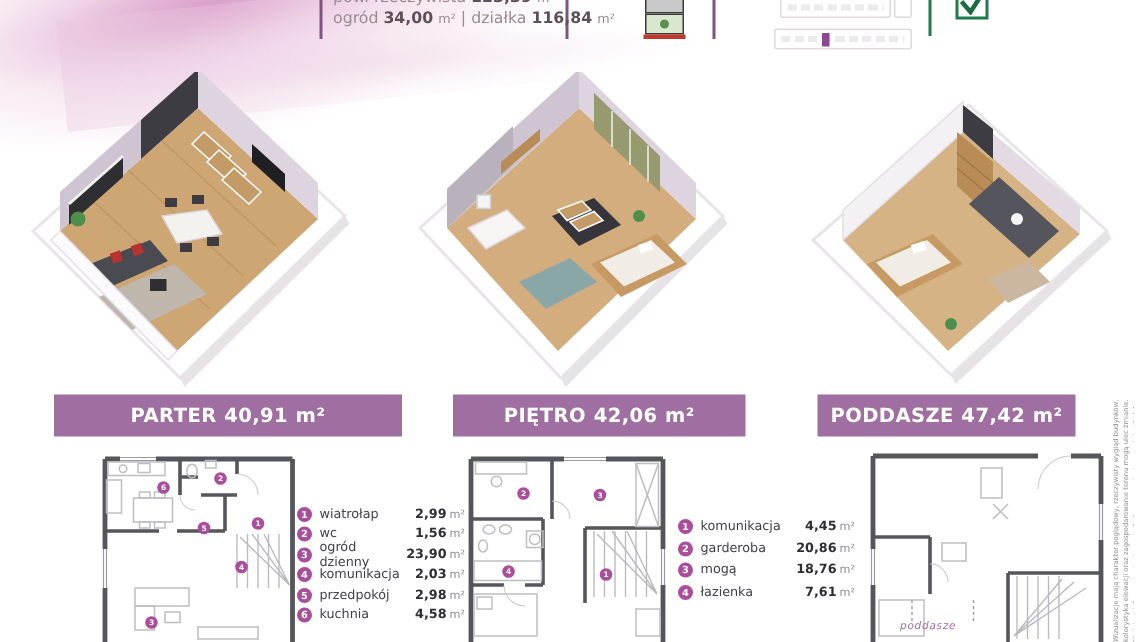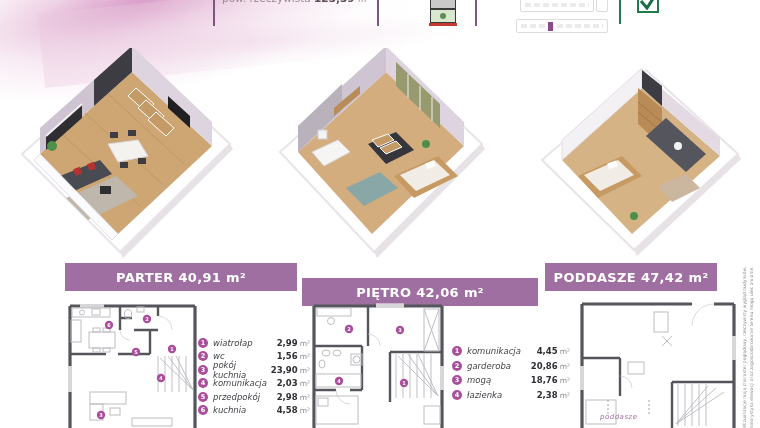--- a/index.html
+++ b/index.html
@@ -42,21 +42,21 @@
   .banner{position:absolute;height:28px;background:#a06fa2;color:#fff;display:flex;
           align-items:center;justify-content:center;gap:5px;font-weight:bold;
           font-size:13px;letter-spacing:.3px;}
 
   
   .legend{position:absolute;}
   .lrow{display:flex;align-items:center;gap:5px;height:13.5px;}
   .legend2 .lrow{height:14.5px;}
   .lnum{flex:0 0 10px;width:10px;height:10px;border-radius:50%;background:#aa4d9b;color:#fff;
         font-size:6.5px;font-weight:bold;display:flex;align-items:center;justify-content:center;}
-  .lname{font-size:8.5px;color:#3f3f45;font-style:italic;}
+  .lname{font-size:8.5px;color:#3f3f45;}
   .lright{margin-left:auto;font-size:8.5px;font-weight:bold;color:#2e2e33;white-space:nowrap;}
   .lunit{font-weight:normal;color:#8d8d93;font-size:7.5px;margin-left:2px;}
 
   .render,.plan{position:absolute;}
 
   .vdisc{position:absolute;left:742px;top:252px;height:176px;width:14px;
          writing-mode:vertical-rl;transform:rotate(180deg);font-size:4.5px;line-height:1.5;
          color:#8f8f95;overflow:hidden;}
 </style>
 </head>
@@ -70,20 +70,29 @@
   <div class="wave w4"></div>
 
   <div class="hsep" style="left:213px"></div>
   <div class="hsep" style="left:377px"></div>
   <div class="hsep" style="left:475px"></div>
   <div class="hsep green" style="left:619px"></div>
 
   <div class="htext" style="top:-8px">
     <span>pow. rzeczywista</span>
     <b>123,39</b>
+    <span class="hunit">m²</span>
+  </div>
+  <div class="htext" style="top:6px">
+    <span>ogród</span>
+    <b>34,00</b>
+    <span class="hunit">m²</span>
+    <span>|</span>
+    <span>działka</span>
+    <b>116,84</b>
     <span class="hunit">m²</span>
   </div>
 
   <div class="bldg">
     <div class="fl f-top"></div>
     <div class="fl f-sel">
         <div class="dot"></div>
       </div>
     <div class="base"></div>
   </div>
@@ -181,26 +190,26 @@
     </g>
     <polygon points="128,52 168,88 148,106 108,70" fill="#55555e"></polygon>
     <circle cx="140" cy="80" r="4" fill="#f4f4f4"></circle>
     <polygon points="40,110 84,90 104,110 60,132" fill="#c69a62"></polygon>
     <polygon points="46,109 80,94 96,109 62,125" fill="#f1ede6"></polygon>
     <rect x="70" y="96" width="9" height="6" fill="#ffffff" transform="rotate(-18 74 99)"></rect>
     <polygon points="120,120 148,108 162,122 134,136" fill="#cbb6a0"></polygon>
     <circle cx="96" cy="150" r="4" fill="#4f8f4c"></circle>
   </svg>
 
-  <div class="banner" style="left:65px;top:263px;width:232px">
+  <div class="banner" style="left:36px;top:263px;width:232px">
     <span>PARTER</span>
     <span>40,91</span>
     <span>m²</span>
   </div>
-  <div class="banner" style="left:302px;top:278px;width:236px">
+  <div class="banner" style="left:302px;top:263px;width:195px">
     <span>PIĘTRO</span>
     <span>42,06</span>
     <span>m²</span>
   </div>
   <div class="banner" style="left:545px;top:263px;width:172px">
     <span>PODDASZE</span>
     <span>47,42</span>
     <span>m²</span>
   </div>
 
@@ -276,21 +285,21 @@
         <span class="lname">wiatrołap</span>
         <span class="lright"><span>2,99</span><span class="lunit">m²</span></span>
       </div>
     <div class="lrow">
         <span class="lnum">2</span>
         <span class="lname">wc</span>
         <span class="lright"><span>1,56</span><span class="lunit">m²</span></span>
       </div>
     <div class="lrow">
         <span class="lnum">3</span>
-        <span class="lname">pokój kuchnia</span>
+        <span class="lname">ogród dzienny</span>
         <span class="lright"><span>23,90</span><span class="lunit">m²</span></span>
       </div>
     <div class="lrow">
         <span class="lnum">4</span>
         <span class="lname">komunikacja</span>
         <span class="lright"><span>2,03</span><span class="lunit">m²</span></span>
       </div>
     <div class="lrow">
         <span class="lnum">5</span>
         <span class="lname">przedpokój</span>
@@ -371,21 +380,21 @@
         <span class="lright"><span>20,86</span><span class="lunit">m²</span></span>
       </div>
     <div class="lrow">
         <span class="lnum">3</span>
         <span class="lname">mogą</span>
         <span class="lright"><span>18,76</span><span class="lunit">m²</span></span>
       </div>
     <div class="lrow">
         <span class="lnum">4</span>
         <span class="lname">łazienka</span>
-        <span class="lright"><span>2,38</span><span class="lunit">m²</span></span>
+        <span class="lright"><span>7,61</span><span class="lunit">m²</span></span>
       </div>
   </div>
 
   <svg class="plan" style="left:576px;top:296px" width="164" height="132" viewBox="0 0 164 132">
     <g stroke="#55555c" stroke-width="3.2" fill="none">
       <path d="M6,8 H116 M138,8 H158 M6,8 V132 M158,8 V132"></path>
     </g>
     <g fill="#ffffff">
       <rect x="3.5" y="70" width="5" height="24"></rect>
         <rect x="155.5" y="40" width="5" height="24"></rect>

